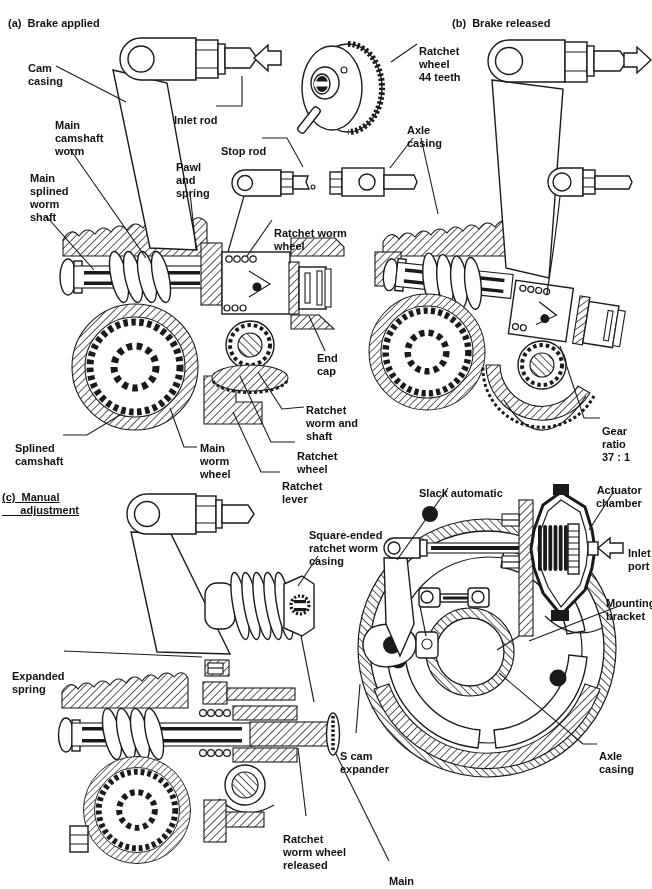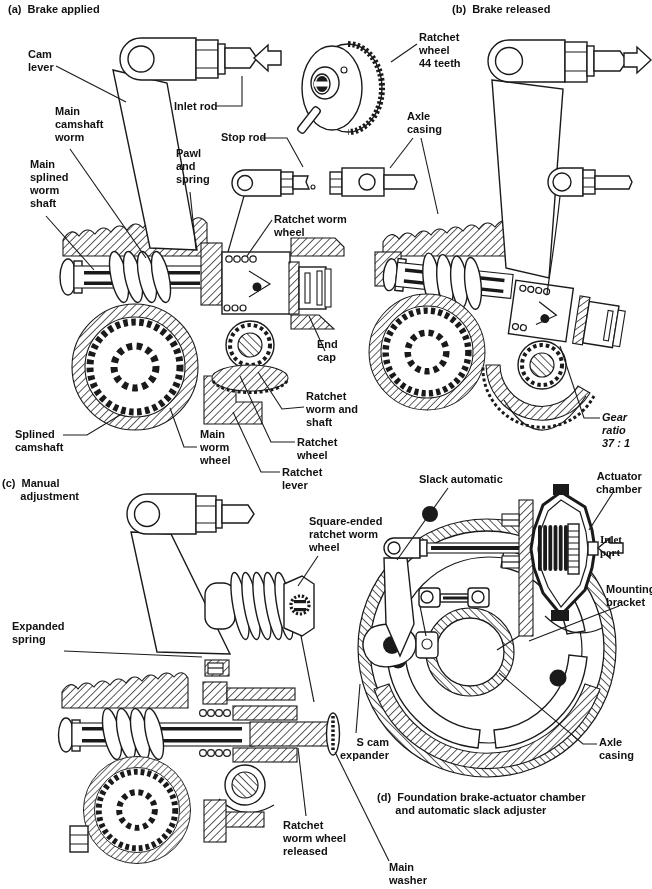--- a/index.html
+++ b/index.html
@@ -1,18 +1,18 @@
 <!DOCTYPE html>
 <html><head>
 <meta charset="utf-8">
 <style>
   html,body{margin:0;padding:0;background:#fff;}
   .stage{position:relative;width:652px;height:889px;background:#fff;overflow:hidden;
          font-family:"Liberation Sans",sans-serif;}
-  .labels{position:absolute;inset:0;}
+  .labels{position:absolute;inset:0;margin-top:14px;}
   .lbl{position:absolute;font:bold 11px/13px "Liberation Sans",sans-serif;
        color:#111;white-space:pre;letter-spacing:0;}
   
   .w{fill:#fff;stroke:#1a1a1a;stroke-width:1.4;}
   .w1{fill:#fff;stroke:#1a1a1a;stroke-width:1.1;}
   .h{fill:url(#h1);stroke:#1a1a1a;stroke-width:1.1;}
   .hb{fill:url(#h2);stroke:#1a1a1a;stroke-width:1.2;}
   .ln{fill:none;stroke:#1a1a1a;stroke-width:1.2;}
   .dk{fill:#1a1a1a;stroke:none;}
   #leaders polyline{fill:none;stroke:#1a1a1a;stroke-width:1.1;}
@@ -302,26 +302,24 @@
         <polyline points="614,491 589,530"></polyline>
         <polyline points="619,606 529,641"></polyline>
         <polyline points="356,733 360,684"></polyline>
         <polyline points="597,744 583,744 499,673"></polyline>
       </g>
 </svg>
 
 <div class="labels">
       <div class="lbl" style="left: 8px; top: 3px;">(a)  Brake applied</div>
       <div class="lbl" style="left: 452px; top: 3px;">(b)  Brake released</div>
-      <div class="lbl" style="left: 2px; top: 477px;">(c)  Manual
+      <div class="lbl" style="left: 2px; top: 477px; text-decoration: underline;">(c)  Manual
       adjustment</div>
-      <div class="lbl" style="left: 377px; top: 791px;">(d)  Foundation brake-actuator chamber
-      and automatic slack adjuster</div>
       <div class="lbl" style="left: 28px; top: 48px;">Cam
-lever</div>
+casing</div>
       <div class="lbl" style="left: 174px; top: 100px;">Inlet rod</div>
       <div class="lbl" style="left: 55px; top: 105px;">Main
 camshaft
 worm</div>
       <div class="lbl" style="left: 30px; top: 158px;">Main
 splined
 worm
 shaft</div>
       <div class="lbl" style="left: 176px; top: 147px;">Pawl
 and
@@ -341,38 +339,38 @@
 shaft</div>
       <div class="lbl" style="left: 297px; top: 436px;">Ratchet
 wheel</div>
       <div class="lbl" style="left: 282px; top: 466px;">Ratchet
 lever</div>
       <div class="lbl" style="left: 15px; top: 428px;">Splined
 camshaft</div>
       <div class="lbl" style="left: 200px; top: 428px;">Main
 worm
 wheel</div>
-      <div class="lbl" style="left: 602px; top: 411px; font-style: italic;">Gear
+      <div class="lbl" style="left: 602px; top: 411px;">Gear
 ratio
 37 : 1</div>
       <div class="lbl" style="left: 309px; top: 515px;">Square-ended
 ratchet worm
-wheel</div>
-      <div class="lbl" style="left: 12px; top: 620px;">Expanded
+casing</div>
+      <div class="lbl" style="left: 12px; top: 656px;">Expanded
 spring</div>
       <div class="lbl" style="left: 283px; top: 819px;">Ratchet
 worm wheel
 released</div>
       <div class="lbl" style="left: 389px; top: 861px;">Main
 washer</div>
       <div class="lbl" style="left: 419px; top: 473px;">Slack automatic</div>
       <div class="lbl" style="left: 596px; top: 470px; text-align: right;">Actuator
 chamber</div>
-      <div class="lbl" style="left: 600px; top: 533px; font-family: Liberation Serif, serif;">Inlet
+      <div class="lbl" style="left: 628px; top: 533px;">Inlet
 port</div>
       <div class="lbl" style="left: 606px; top: 583px;">Mounting
 bracket</div>
-      <div class="lbl" style="left: 340px; top: 736px; text-align: right;">S cam
+      <div class="lbl" style="left: 340px; top: 736px;">S cam
 expander</div>
       <div class="lbl" style="left: 599px; top: 736px;">Axle
 casing</div>
     </div>
 </div>
 
 </body></html>

